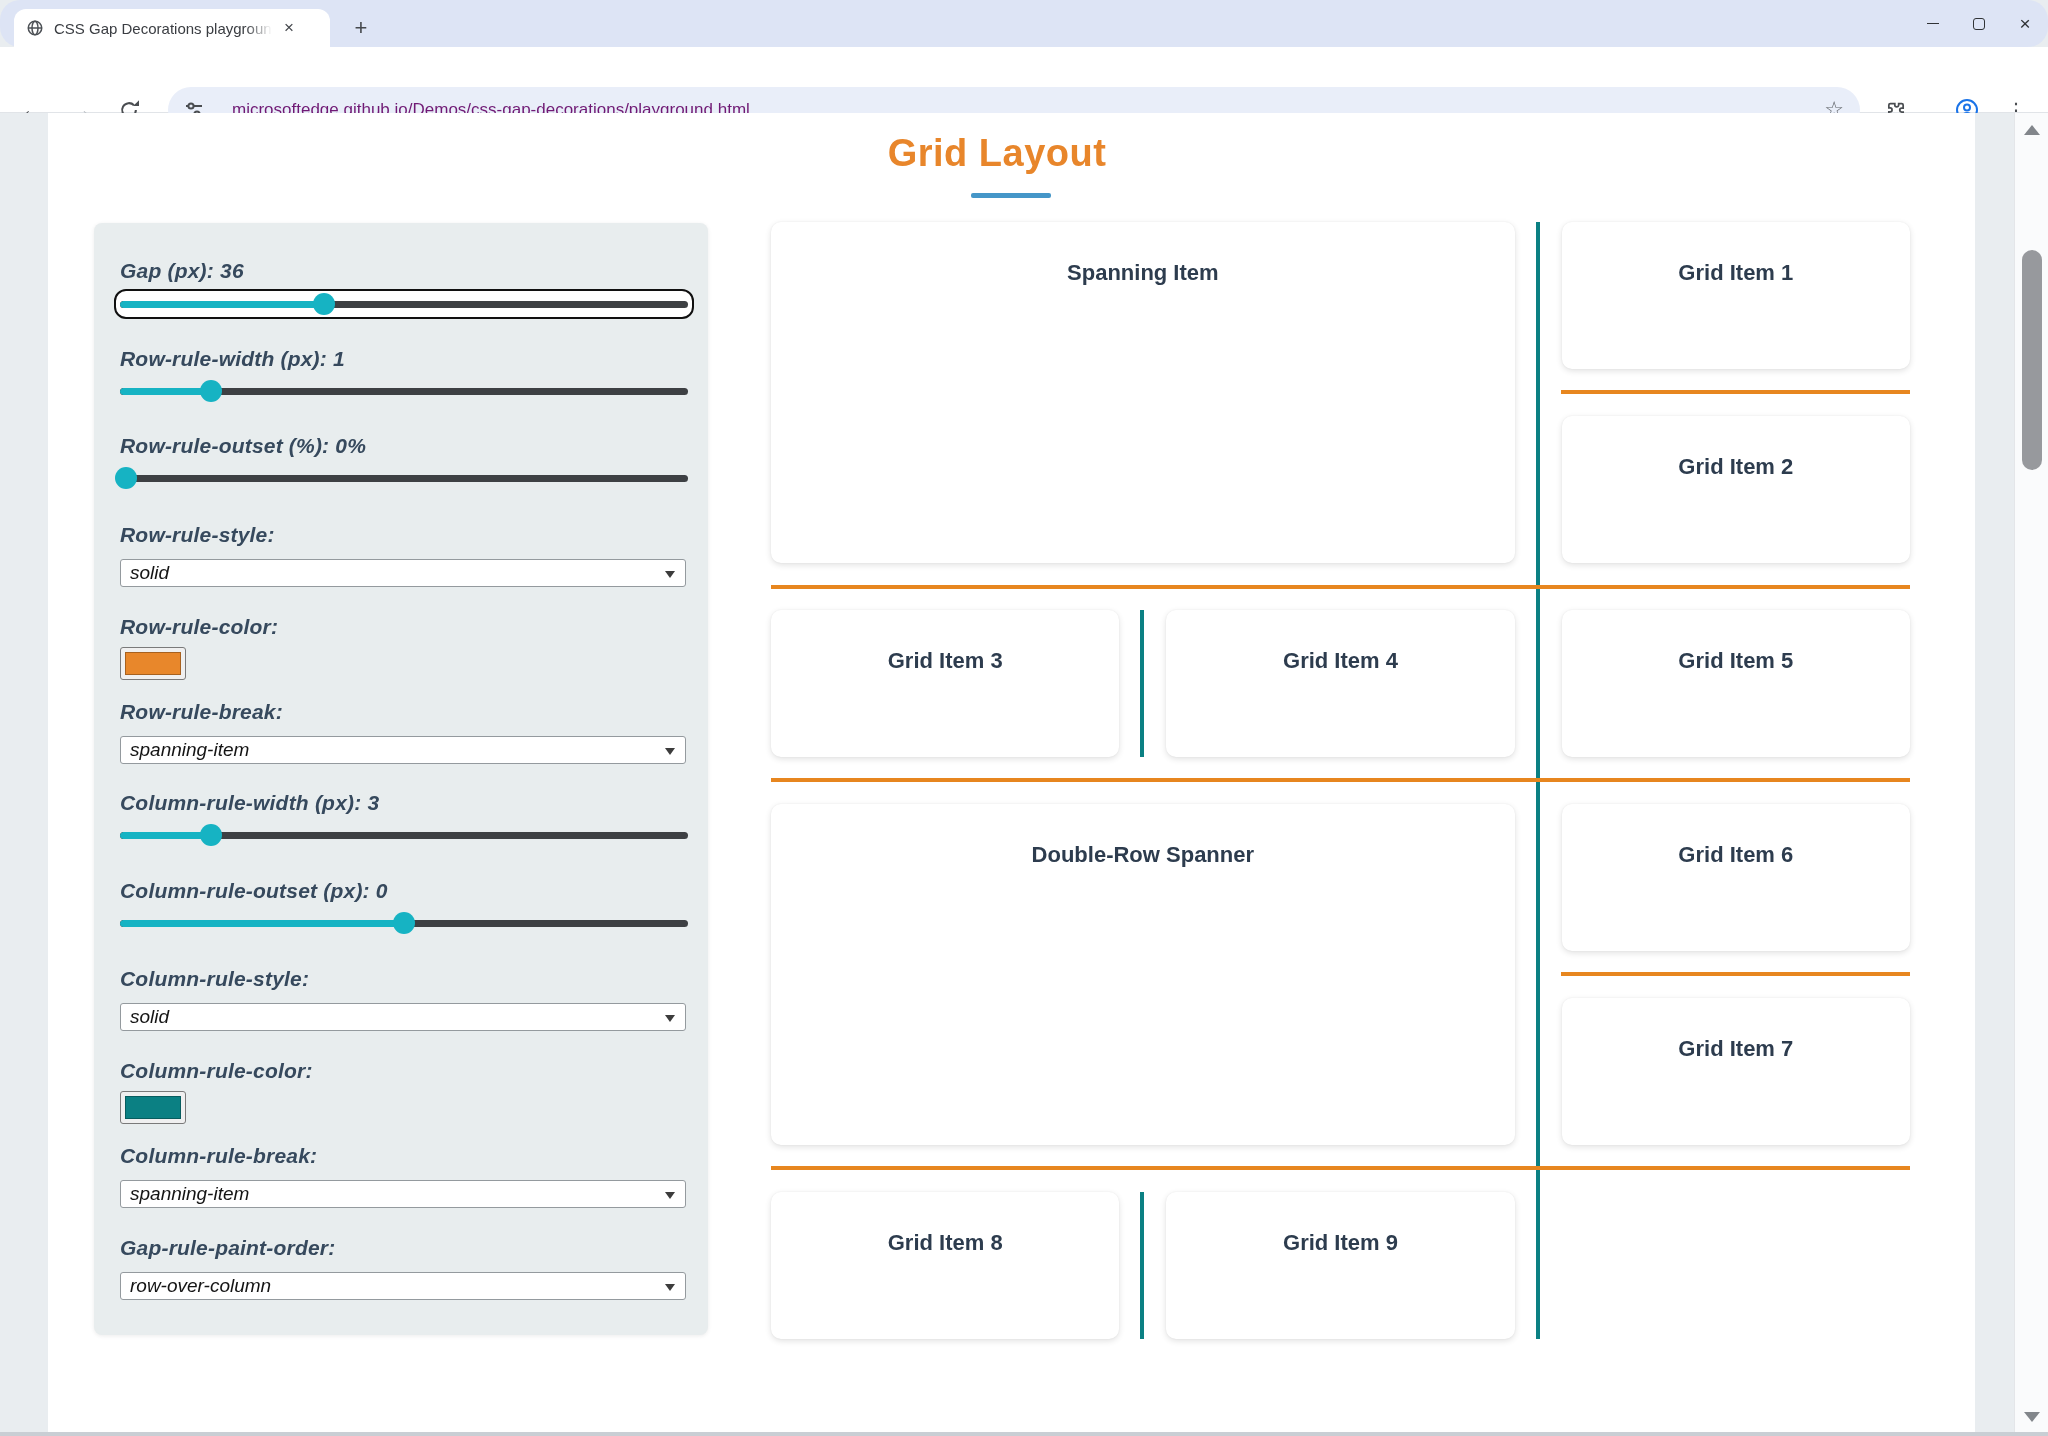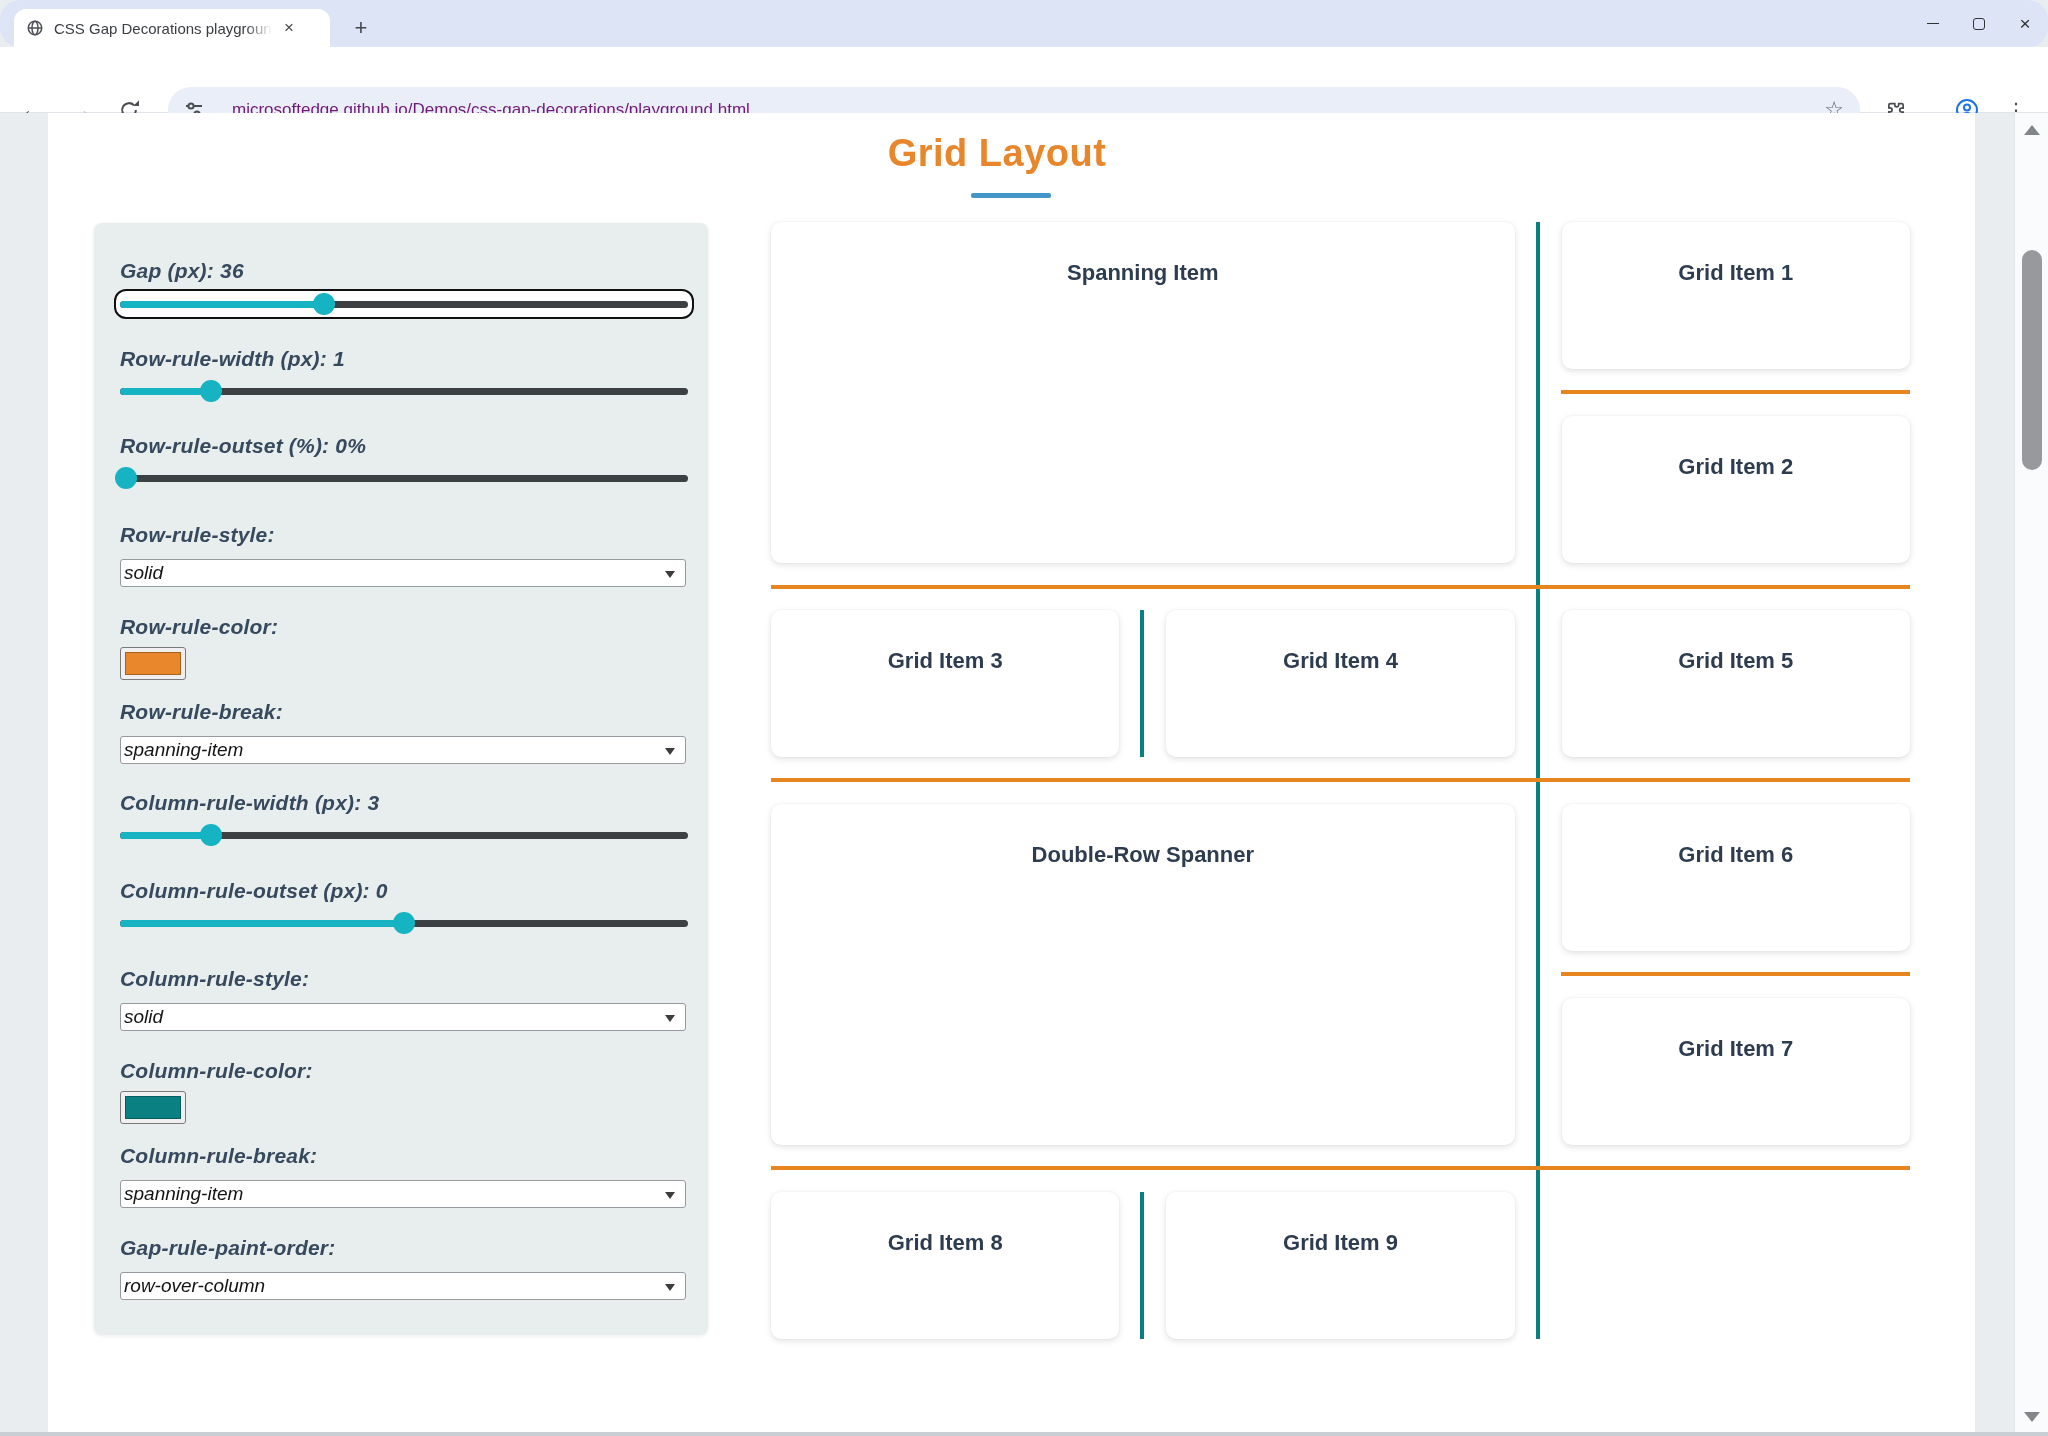--- a/index.html
+++ b/index.html
@@ -60,21 +60,21 @@
                    background:#3d4043; overflow:hidden; }
   .slider .fill { height:100%; width:var(--p,0%); background:#16b3c3; border-radius:4px; }
   .slider .thumb { position:absolute; top:0; left:var(--p,0%); width:22px; height:22px;
                    border-radius:50%; background:#16b3c3; transform:translateX(-50%); }
   .slider-focus { margin-top:6px; margin-left:-6px; width:580px; border:2px solid #101010;
                   border-radius:12px; background:#ffffff; padding:2px 4px 2px 4px; }
   .slider-focus .slider { margin-top:0; }
 
   .select { position:relative; margin-top:12px; width:566px; height:28px; background:#ffffff;
             border:1px solid #949a9e; border-radius:3px; font-size:19px; color:#141414;
-            line-height:26px; padding:0 30px 0 3px; }
+            line-height:26px; padding:0 30px 0 9px; }
   .select::after { content:""; position:absolute; right:10px; top:11px;
                    border:5px solid transparent; border-top:7px solid #3c3c3c; }
 
   .swatch { margin-top:8px; width:66px; height:33px; background:#f0f0f0; border:1px solid #7a7a7a;
             border-radius:3px; padding:4px; }
   .swatch-inner { width:100%; height:100%; border:1px solid rgba(0,0,0,.28); }
 
   .c1  { top:36px; }  .c2  { top:124px; } .c3  { top:211px; } .c4  { top:300px; }
   .c5  { top:392px; } .c6  { top:477px; } .c7  { top:568px; } .c8  { top:656px; }
   .c9  { top:744px; } .c10 { top:836px; } .c11 { top:921px; } .c12 { top:1013px; }

